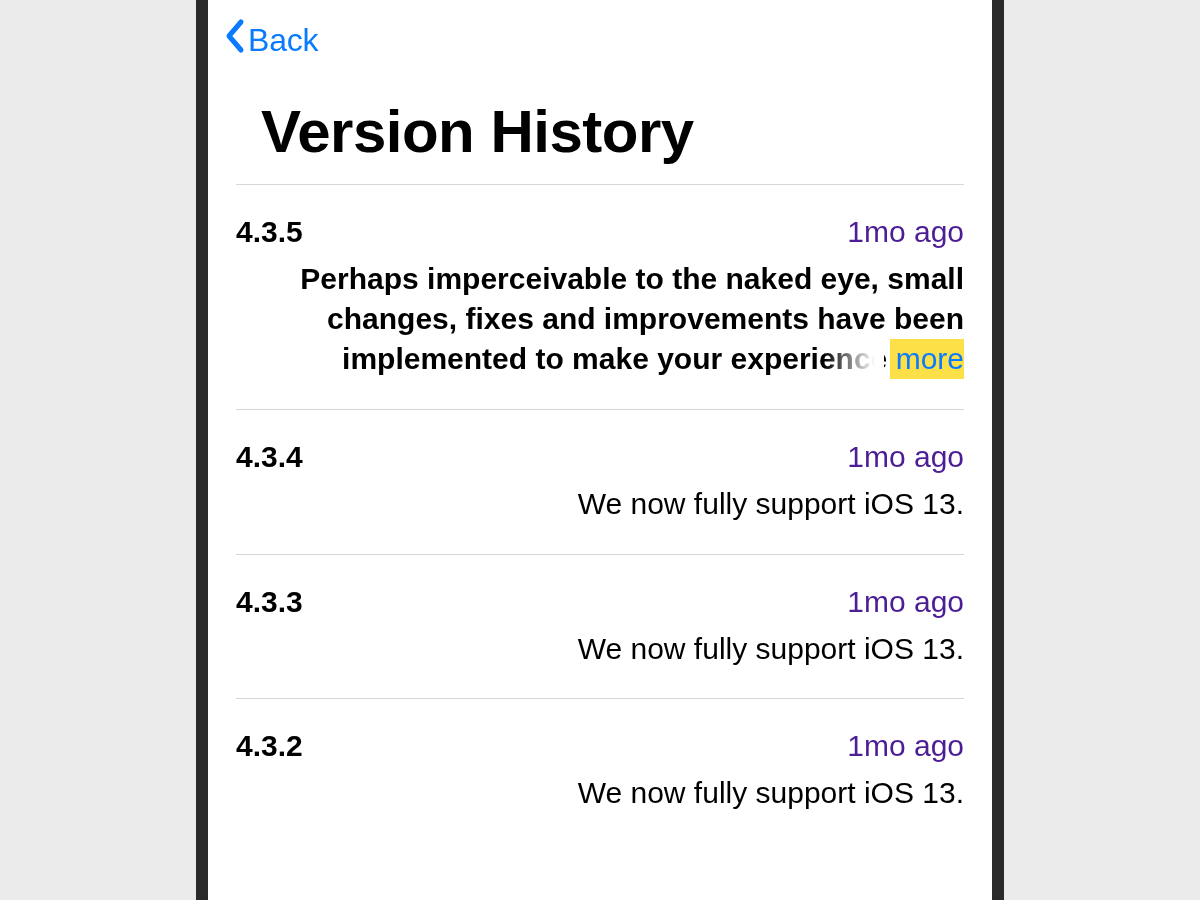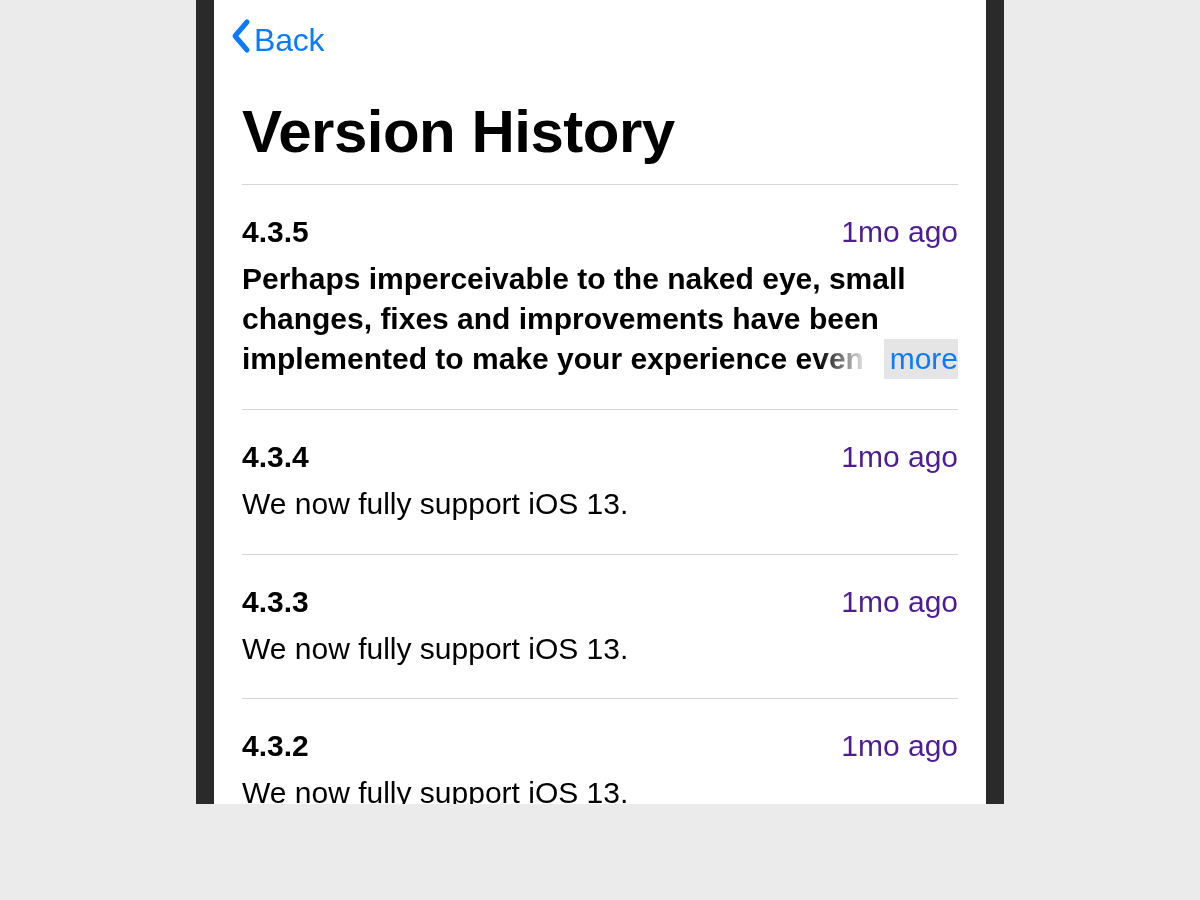--- a/index.html
+++ b/index.html
@@ -5,23 +5,23 @@
     * { box-sizing: border-box; margin: 0; padding: 0; }
     html, body { width: 1200px; height: 900px; overflow: hidden; }
     body {
       background: #ebebeb;
       font-family: -apple-system, BlinkMacSystemFont, "Segoe UI", Helvetica, Arial, sans-serif;
       display: flex;
       justify-content: center;
     }
     .device-frame {
       width: 808px;
-      height: 804px;
+      height: 900px;
       background: #2a2a2a;
-      padding: 0 18px;
+      padding: 0 12px;
     }
     .screen {
       width: 100%;
       height: 100%;
       background: #ffffff;
       overflow: hidden;
       position: relative;
     }
     .nav-bar {
       padding: 18px 20px 0 16px;
@@ -35,26 +35,27 @@
       cursor: pointer;
       letter-spacing: -0.2px;
     }
     .back-button svg { margin-right: 2px; }
     .page-title {
       font-size: 60px;
       font-weight: 800;
       letter-spacing: -0.5px;
       color: #000;
       padding: 35px 28px 18px 28px;
+      margin-left: 25px;
     }
     .divider-top {
       margin: 0 28px;
       border-top: 1px solid #d6d6d8;
     }
-    .entries { padding: 0 28px; }
+    .entries { padding: 0 28px; text-align: right; }
     .entry {
       padding: 30px 0 30px 0;
       border-bottom: 1px solid #d6d6d8;
     }
     .entry:last-child { border-bottom: none; padding-bottom: 10px; }
     .entry-header {
       display: flex;
       justify-content: space-between;
       align-items: baseline;
       margin-bottom: 10px;
@@ -83,21 +84,21 @@
       bottom: 0;
       width: 60px;
       height: 1.33em;
       background: linear-gradient(to right, rgba(255,255,255,0), #ffffff 85%);
       pointer-events: none;
     }
     .more-link {
       position: absolute;
       right: 0;
       bottom: 0;
-      background: #e5e5e5;
+      background: #fde047;
       padding-left: 6px;
       color: #0a7aff;
       font-size: 30px;
       cursor: pointer;
     }
     .truncated {
       display: -webkit-box;
       -webkit-line-clamp: 3;
       -webkit-box-orient: vertical;
       overflow: hidden;

